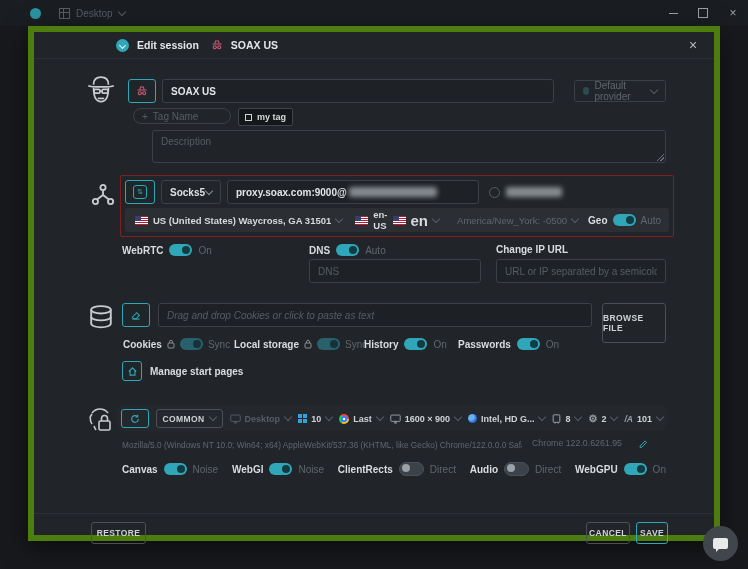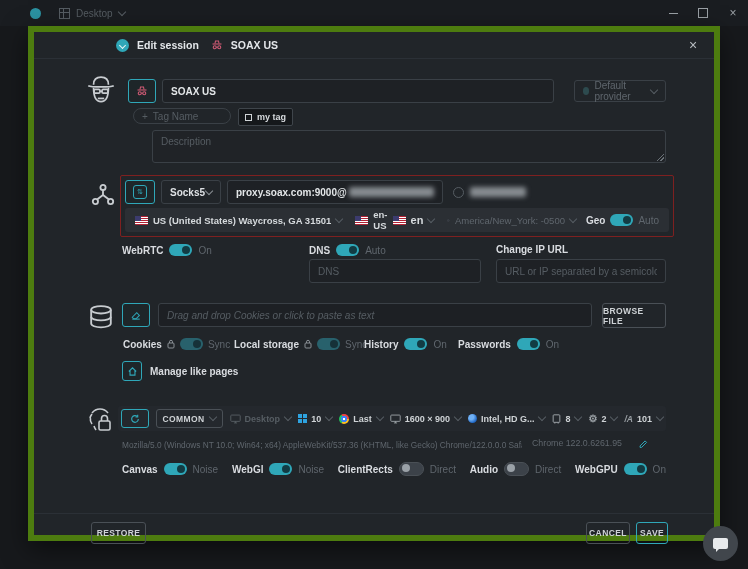--- a/index.html
+++ b/index.html
@@ -203,35 +203,35 @@
 
   <div class="alert-box">
     <div class="proxy-row1">
       <div class="tealbox" style="width:30px;height:24px;">
         <span style="color:#2fa7b8;border:1px solid #2fa7b8;border-radius:3px;font-size:7px;width:12px;height:12px;display:flex;align-items:center;justify-content:center;">⇅</span>
       </div>
       <div class="sel" style="width:60px;height:24px;">
         <span>Socks5</span>
         <span class="chev"></span>
       </div>
-      <div class="inp row" style="width:216px;height:24px;gap:2px;overflow:hidden;white-space:nowrap;">
+      <div class="inp row" style="width:252px;height:24px;gap:2px;overflow:hidden;white-space:nowrap;">
         <span style="font-weight:bold;">proxy.soax.com:9000@</span>
         <span class="redact" style="width:88px;"></span>
       </div>
       <span style="width:9px;height:9px;border:1.2px solid #565d63;border-radius:50%;margin-left:4px;"></span>
       <span class="redact" style="width:56px;"></span>
     </div>
     <div class="geo-panel">
       <span class="flag"></span>
       <span style="font-weight:bold;font-size:9.5px;white-space:nowrap;">US (United States) Waycross, GA 31501</span>
       <span class="chev dim"></span>
       <span class="flag" style="margin-left:8px;"></span>
       <span style="font-weight:bold;font-size:9.5px;">en-US</span>
       <span class="flag"></span>
-      <span style="font-weight:bold;font-size:11px;">en</span>
+      <span style="font-weight:bold;font-size:15px;">en</span>
       <span class="chev dim"></span>
       <svg width="11" height="11" viewBox="0 0 12 12" style="margin-left:8px;">
         <circle cx="6" cy="6" r="4.6" fill="none" stroke="#6a7177" stroke-width="1.1"></circle>
         <path d="M6 3.5V6l1.8 1" fill="none" stroke="#6a7177" stroke-width="1.1"></path>
       </svg>
       <span class="dimtxt" style="font-size:9.5px;white-space:nowrap;">America/New_York: -0500</span>
       <span class="chev dim"></span>
       <span style="flex:1;"></span>
       <span class="lbl">Geo</span>
       <span class="tgl on"></span>
@@ -256,21 +256,21 @@
 
   <div class="abs tealbox" style="left:88px;top:271px;width:28px;height:24px;">
     <svg width="12" height="12" viewBox="0 0 16 16">
       <path d="M3 11l6-6 3.5 3.5-4.5 4.5H5z" fill="none" stroke="#2fa7b8" stroke-width="1.4"></path>
       <path d="M3 13.5h10" stroke="#2fa7b8" stroke-width="1.4"></path>
     </svg>
   </div>
   <div class="abs inp row" style="left:124px;top:271px;width:434px;height:24px;font-style:italic;color:#565d63;background:#1d2024;">
     <span>Drag and drop Cookies or click to paste as text</span>
   </div>
-  <div class="abs btn" style="left:568px;top:271px;width:64px;height:25px;font-size:8.5px;">
+  <div class="abs btn" style="left:568px;top:271px;width:64px;height:40px;font-size:8.5px;">
     <span>BROWSE FILE</span>
   </div>
 
   <div class="abs row" style="left:89px;top:306px;gap:5px;">
     <span class="lbl">Cookies</span>
     <svg width="8" height="10" viewBox="0 0 8 10">
       <rect x="1" y="4" width="6" height="5" rx="1" fill="none" stroke="#8a9095" stroke-width="1"></rect>
       <path d="M2.5 4V2.8a1.5 1.5 0 0 1 3 0V4" fill="none" stroke="#8a9095" stroke-width="1"></path>
     </svg>
     <span class="tgl on-dim"></span>
@@ -295,21 +295,21 @@
     <span class="tgl on"></span>
     <span class="dimtxt">On</span>
   </div>
 
   <div class="abs row" style="left:88px;top:329px;gap:8px;">
     <span class="tealbox" style="width:20px;height:20px;">
       <svg width="11" height="11" viewBox="0 0 12 12">
         <path d="M2 6l4-4 4 4M3.3 5.2V10h5.4V5.2" fill="none" stroke="#2fa7b8" stroke-width="1.2"></path>
       </svg>
     </span>
-    <span class="lbl">Manage like pages</span>
+    <span class="lbl">Manage start pages</span>
   </div>
 
   <div class="fp-bar">
     <span class="tealbox" style="width:28px;height:19px;background:transparent;">
       <svg width="10" height="10" viewBox="0 0 12 12">
         <path d="M10 6a4 4 0 1 1-1.2-2.9" fill="none" stroke="#2fa7b8" stroke-width="1.4"></path>
         <path d="M9.2 1v2.6H6.6" fill="none" stroke="#2fa7b8" stroke-width="1.4"></path>
       </svg>
     </span>
     <span class="btn fp-item" style="height:19px;padding:0 6px;font-size:8.5px;">

